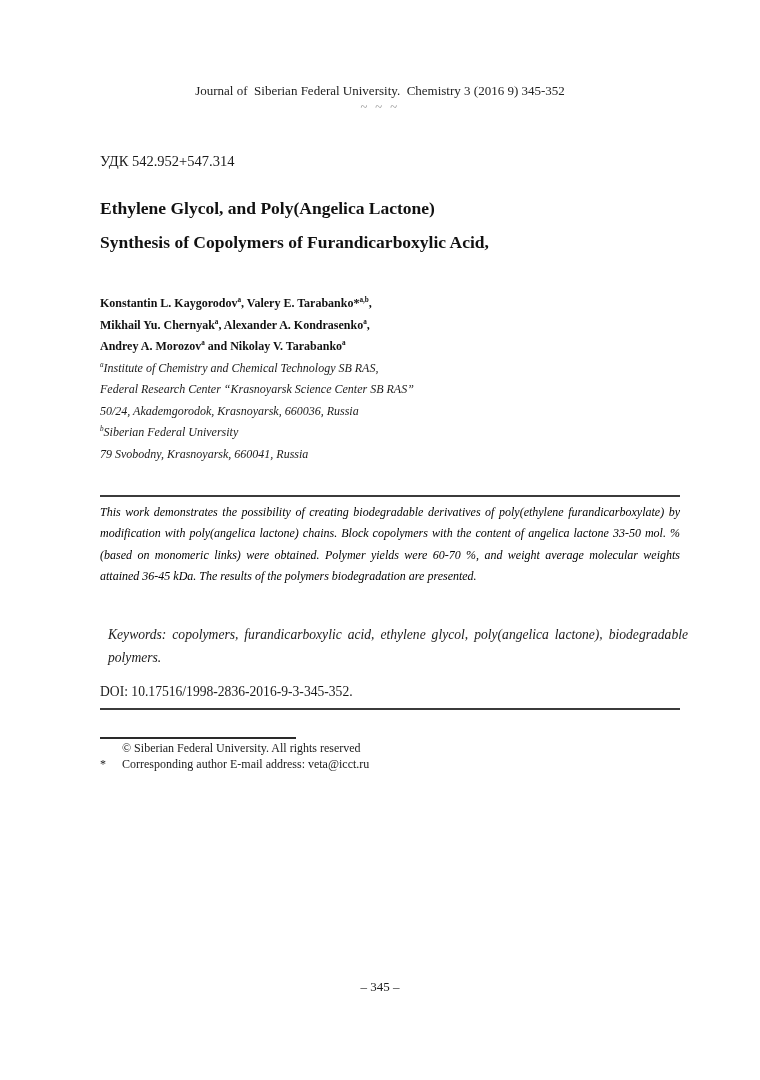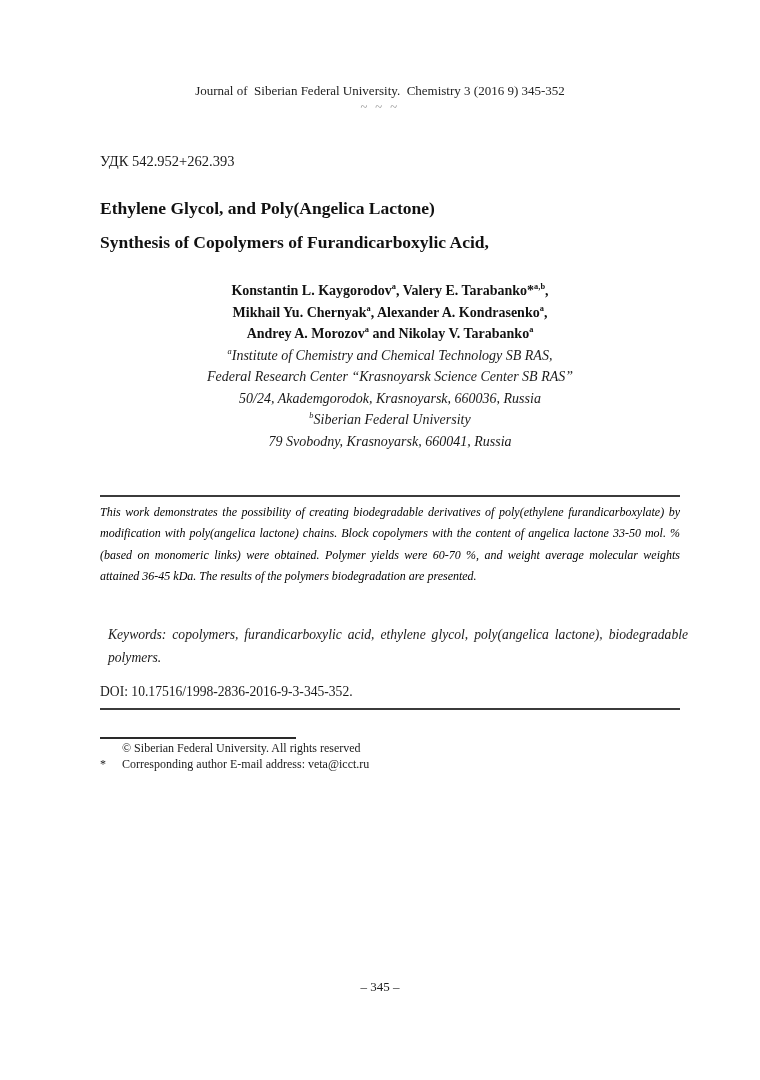--- a/index.html
+++ b/index.html
@@ -49,25 +49,25 @@
     top: 191px;
     left: 100px;
     width: 580px;
     font-size: 17.5px;
     font-weight: bold;
     line-height: 34px;
     color: #111;
   }
   .authors-block {
     position: absolute;
-    top: 280px;
-    left: 100px;
-    width: 580px;
-    text-align: center;
-    font-size: 14px;
+    top: 293px;
+    left: 100px;
+    width: 580px;
+    text-align: left;
+    font-size: 12px;
     line-height: 21.5px;
   }
   .author-line {
     font-weight: bold;
     color: #111;
   }
   .affiliation-line {
     font-style: italic;
     color: #1a1a1a;
   }
@@ -163,21 +163,21 @@
 </style>
 </head>
 <body>
 
 <div class="page">
 
   <div class="journal-line">Journal of  Siberian Federal University.  Chemistry 3 (2016 9) 345-352</div>
 
   <div class="ornament">~ ~ ~</div>
 
-  <div class="udc">УДК 542.952+262.393</div>
+  <div class="udc">УДК 542.952+547.314</div>
 
   <div class="title">
     <div>Ethylene Glycol, and Poly(Angelica Lactone)</div>
     <div>Synthesis of Copolymers of Furandicarboxylic Acid,</div>
   </div>
 
   <div class="authors-block">
     <div class="author-line">Konstantin L. Kaygorodov<sup>a</sup>, Valery E. Tarabanko*<sup>a,b</sup>,</div>
     <div class="author-line">Mikhail Yu. Chernyak<sup>a</sup>, Alexander A. Kondrasenko<sup>a</sup>,</div>
     <div class="author-line">Andrey A. Morozov<sup>a</sup> and Nikolay V. Tarabanko<sup>a</sup></div>

